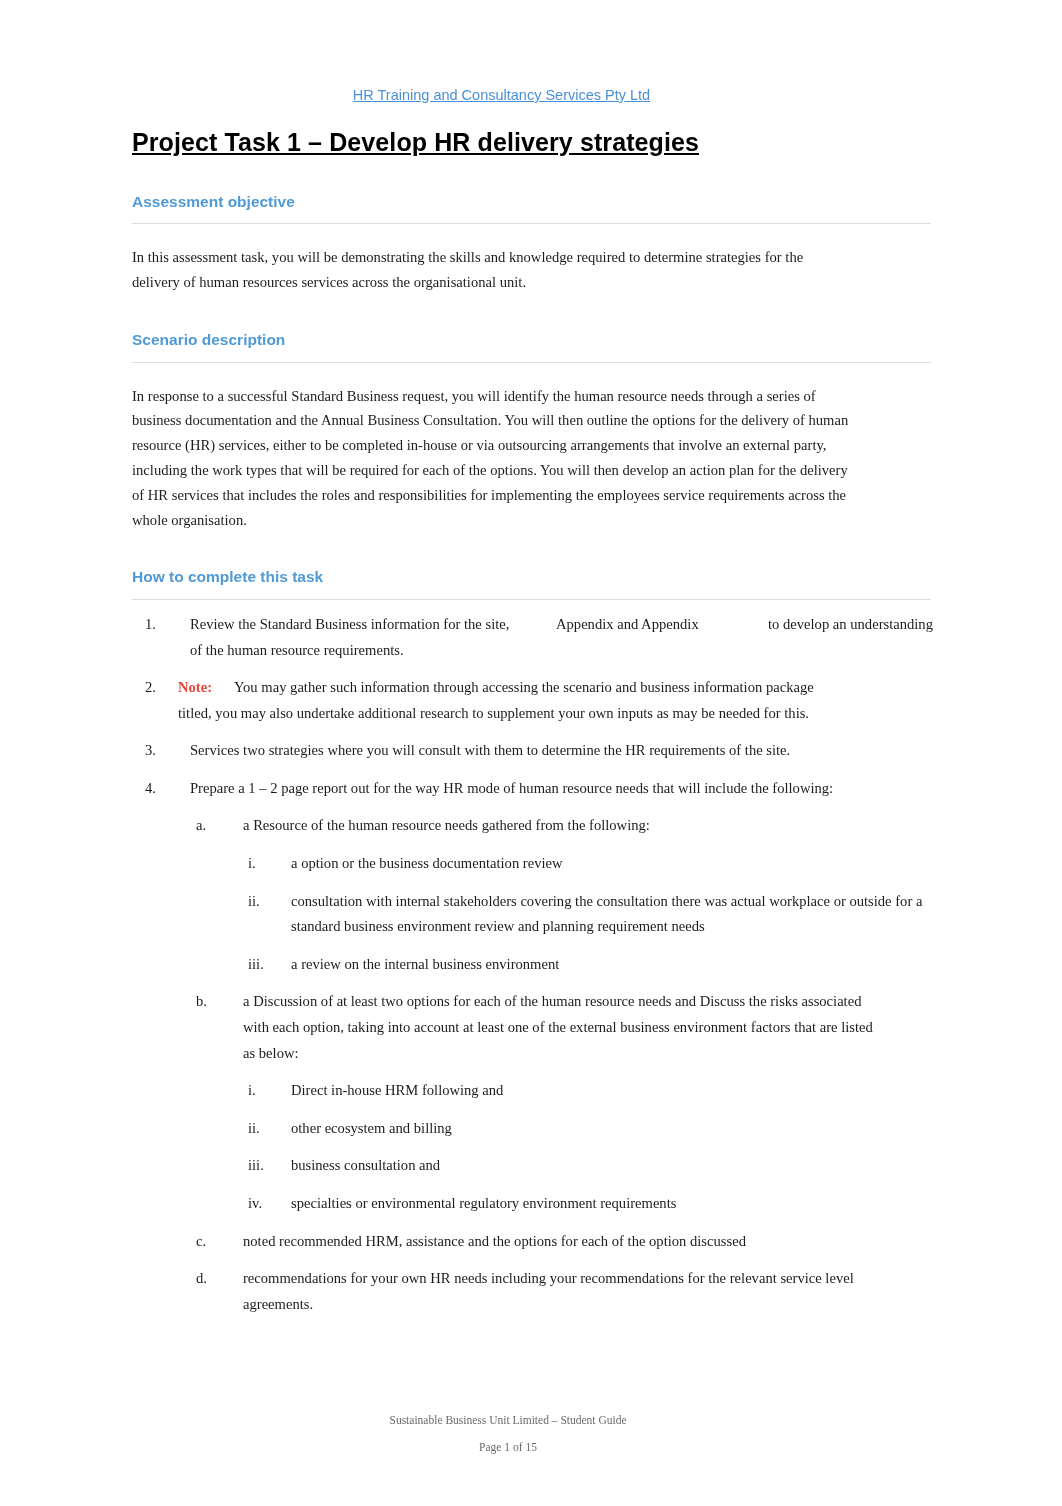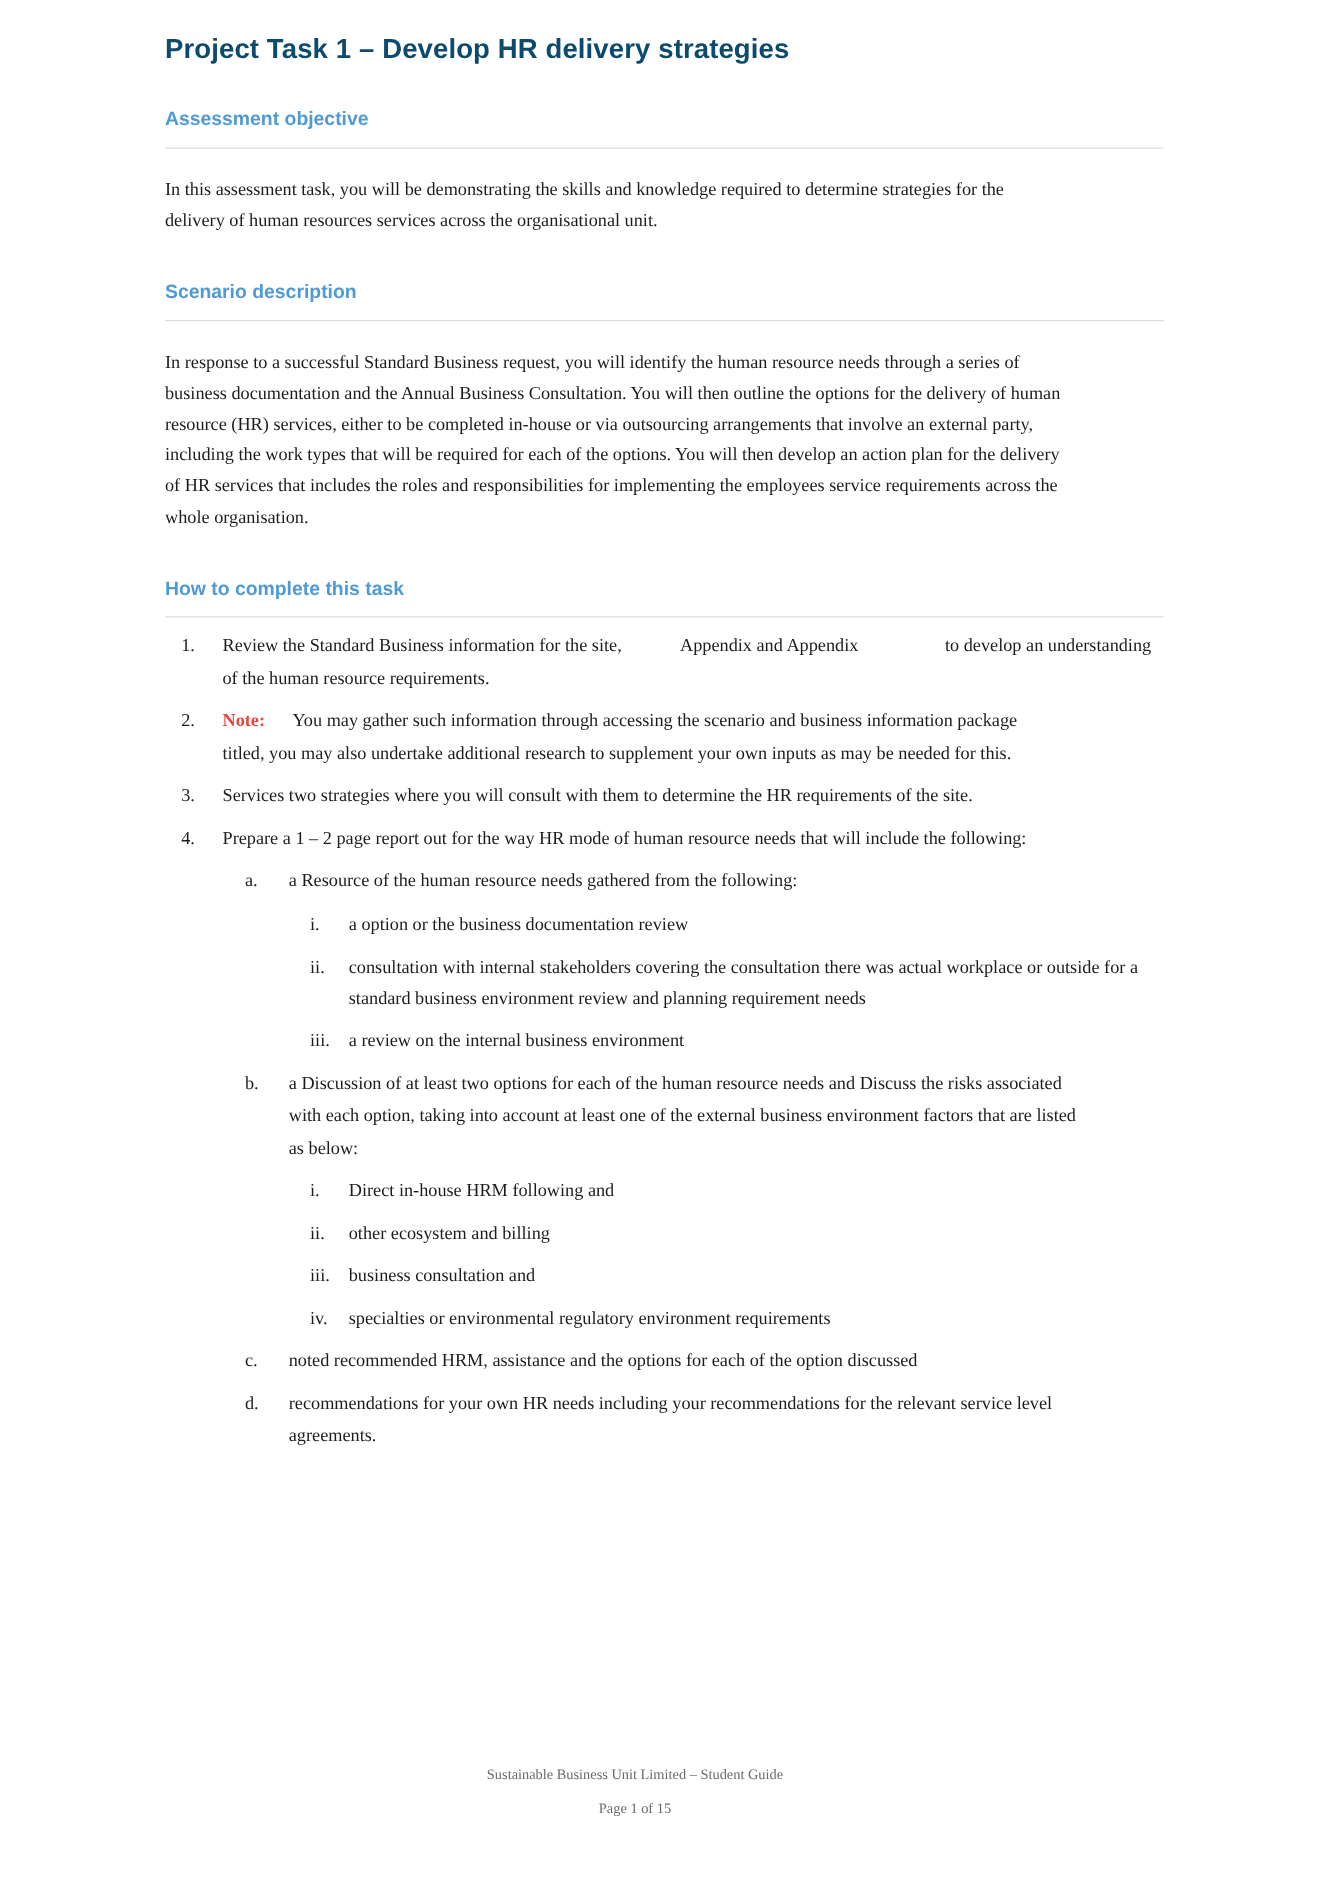--- a/index.html
+++ b/index.html
@@ -5,22 +5,22 @@
   html,body{margin:0;padding:0;}
   body{width:1062px;height:1506px;background:#ffffff;
        font-family:"Liberation Serif",serif;}
   .page{position:relative;width:1062px;height:1506px;background:#fff;overflow:hidden;}
   .doc{position:absolute;left:132px;top:0;width:799px;}
 
   .hdr{text-align:center;padding-top:86px;height:16px;padding-right:60px;}
   .hdr a{color:#4a90d9;font-family:"Liberation Sans",sans-serif;font-size:14.5px;
          text-decoration:underline;}
 
-  h1.title{font-family:"Liberation Sans",sans-serif;font-size:22px;font-weight:bold;
-           color:#0c4a6e;margin:26px 0 0 0;letter-spacing:0.1px;line-height:1.15;}
+  h1.title{font-family:"Liberation Sans",sans-serif;font-size:25px;font-weight:bold;
+           color:#000000;margin:26px 0 0 0;letter-spacing:0.1px;line-height:1.15;text-decoration:underline;}
 
   h2.sec{font-family:"Liberation Sans",sans-serif;font-size:15.5px;font-weight:bold;
          color:#4f9ad6;margin:36px 0 0 0;border-bottom:1.5px solid #dcdcdc;
          padding-bottom:12px;line-height:1.2;}
 
   p.body{font-size:14.6px;line-height:24.8px;color:#1c1c1c;margin:21px 0 0 0;
          width:718px;text-align:left;}
 
   ol{list-style:none;}
   ol.lvl1{margin:11px 0 0 0;padding:0 0 0 46px;counter-reset:l1;}
@@ -31,32 +31,35 @@
   ol.lvl1>li{counter-increment:l1;}
   ol.lvl2>li{counter-increment:l2;}
   ol.lvl3>li{counter-increment:l3;}
   ol.lvl1>li::before{content:counter(l1) ".";position:absolute;left:-33px;top:0;}
   ol.lvl2>li::before{content:counter(l2,lower-alpha) ".";position:absolute;left:-35px;top:0;}
   ol.lvl3>li::before{content:counter(l3,lower-roman) ".";position:absolute;left:-31px;top:0;}
   ol.lvl1>li>p{width:753px;}
   ol.lvl1>li.w625>p{width:625px;}
   ol.lvl2>li>p{width:634px;}
   ol.lvl3>li>p{width:652px;}
-  li>p{margin:0;}
+  li>p{margin:12px;}
   .note{margin:4px 0 5px 0;text-align:left;width:665px;}
   .note.w700{width:700px;}
   .note .lbl{color:#e8453c;font-weight:bold;display:inline-block;width:56px;}
   .footer{position:absolute;left:0;right:46px;top:1407px;text-align:center;
           font-size:11.5px;color:#6a6a6a;line-height:27px;}
 </style>
 </head>
 <body>
 
 <div class="page">
   <div class="doc">
+    <div class="hdr">
+      <a href="#">HR Training and Consultancy Services Pty Ltd</a>
+    </div>
     <h1 class="title">Project Task 1 – Develop HR delivery strategies</h1>
 
     <h2 class="sec">Assessment objective</h2>
     <p class="body">In this assessment task, you will be demonstrating the skills and knowledge required to determine strategies for the delivery of human resources services across the organisational unit.</p>
 
     <h2 class="sec">Scenario description</h2>
     <p class="body">In response to a successful Standard Business request, you will identify the human resource needs through a series of business documentation and the Annual Business Consultation. You will then outline the options for the delivery of human resource (HR) services, either to be completed in-house or via outsourcing arrangements that involve an external party, including the work types that will be required for each of the options. You will then develop an action plan for the delivery of HR services that includes the roles and responsibilities for implementing the employees service requirements across the whole organisation.</p>
 
     <h2 class="sec">How to complete this task</h2>
 

